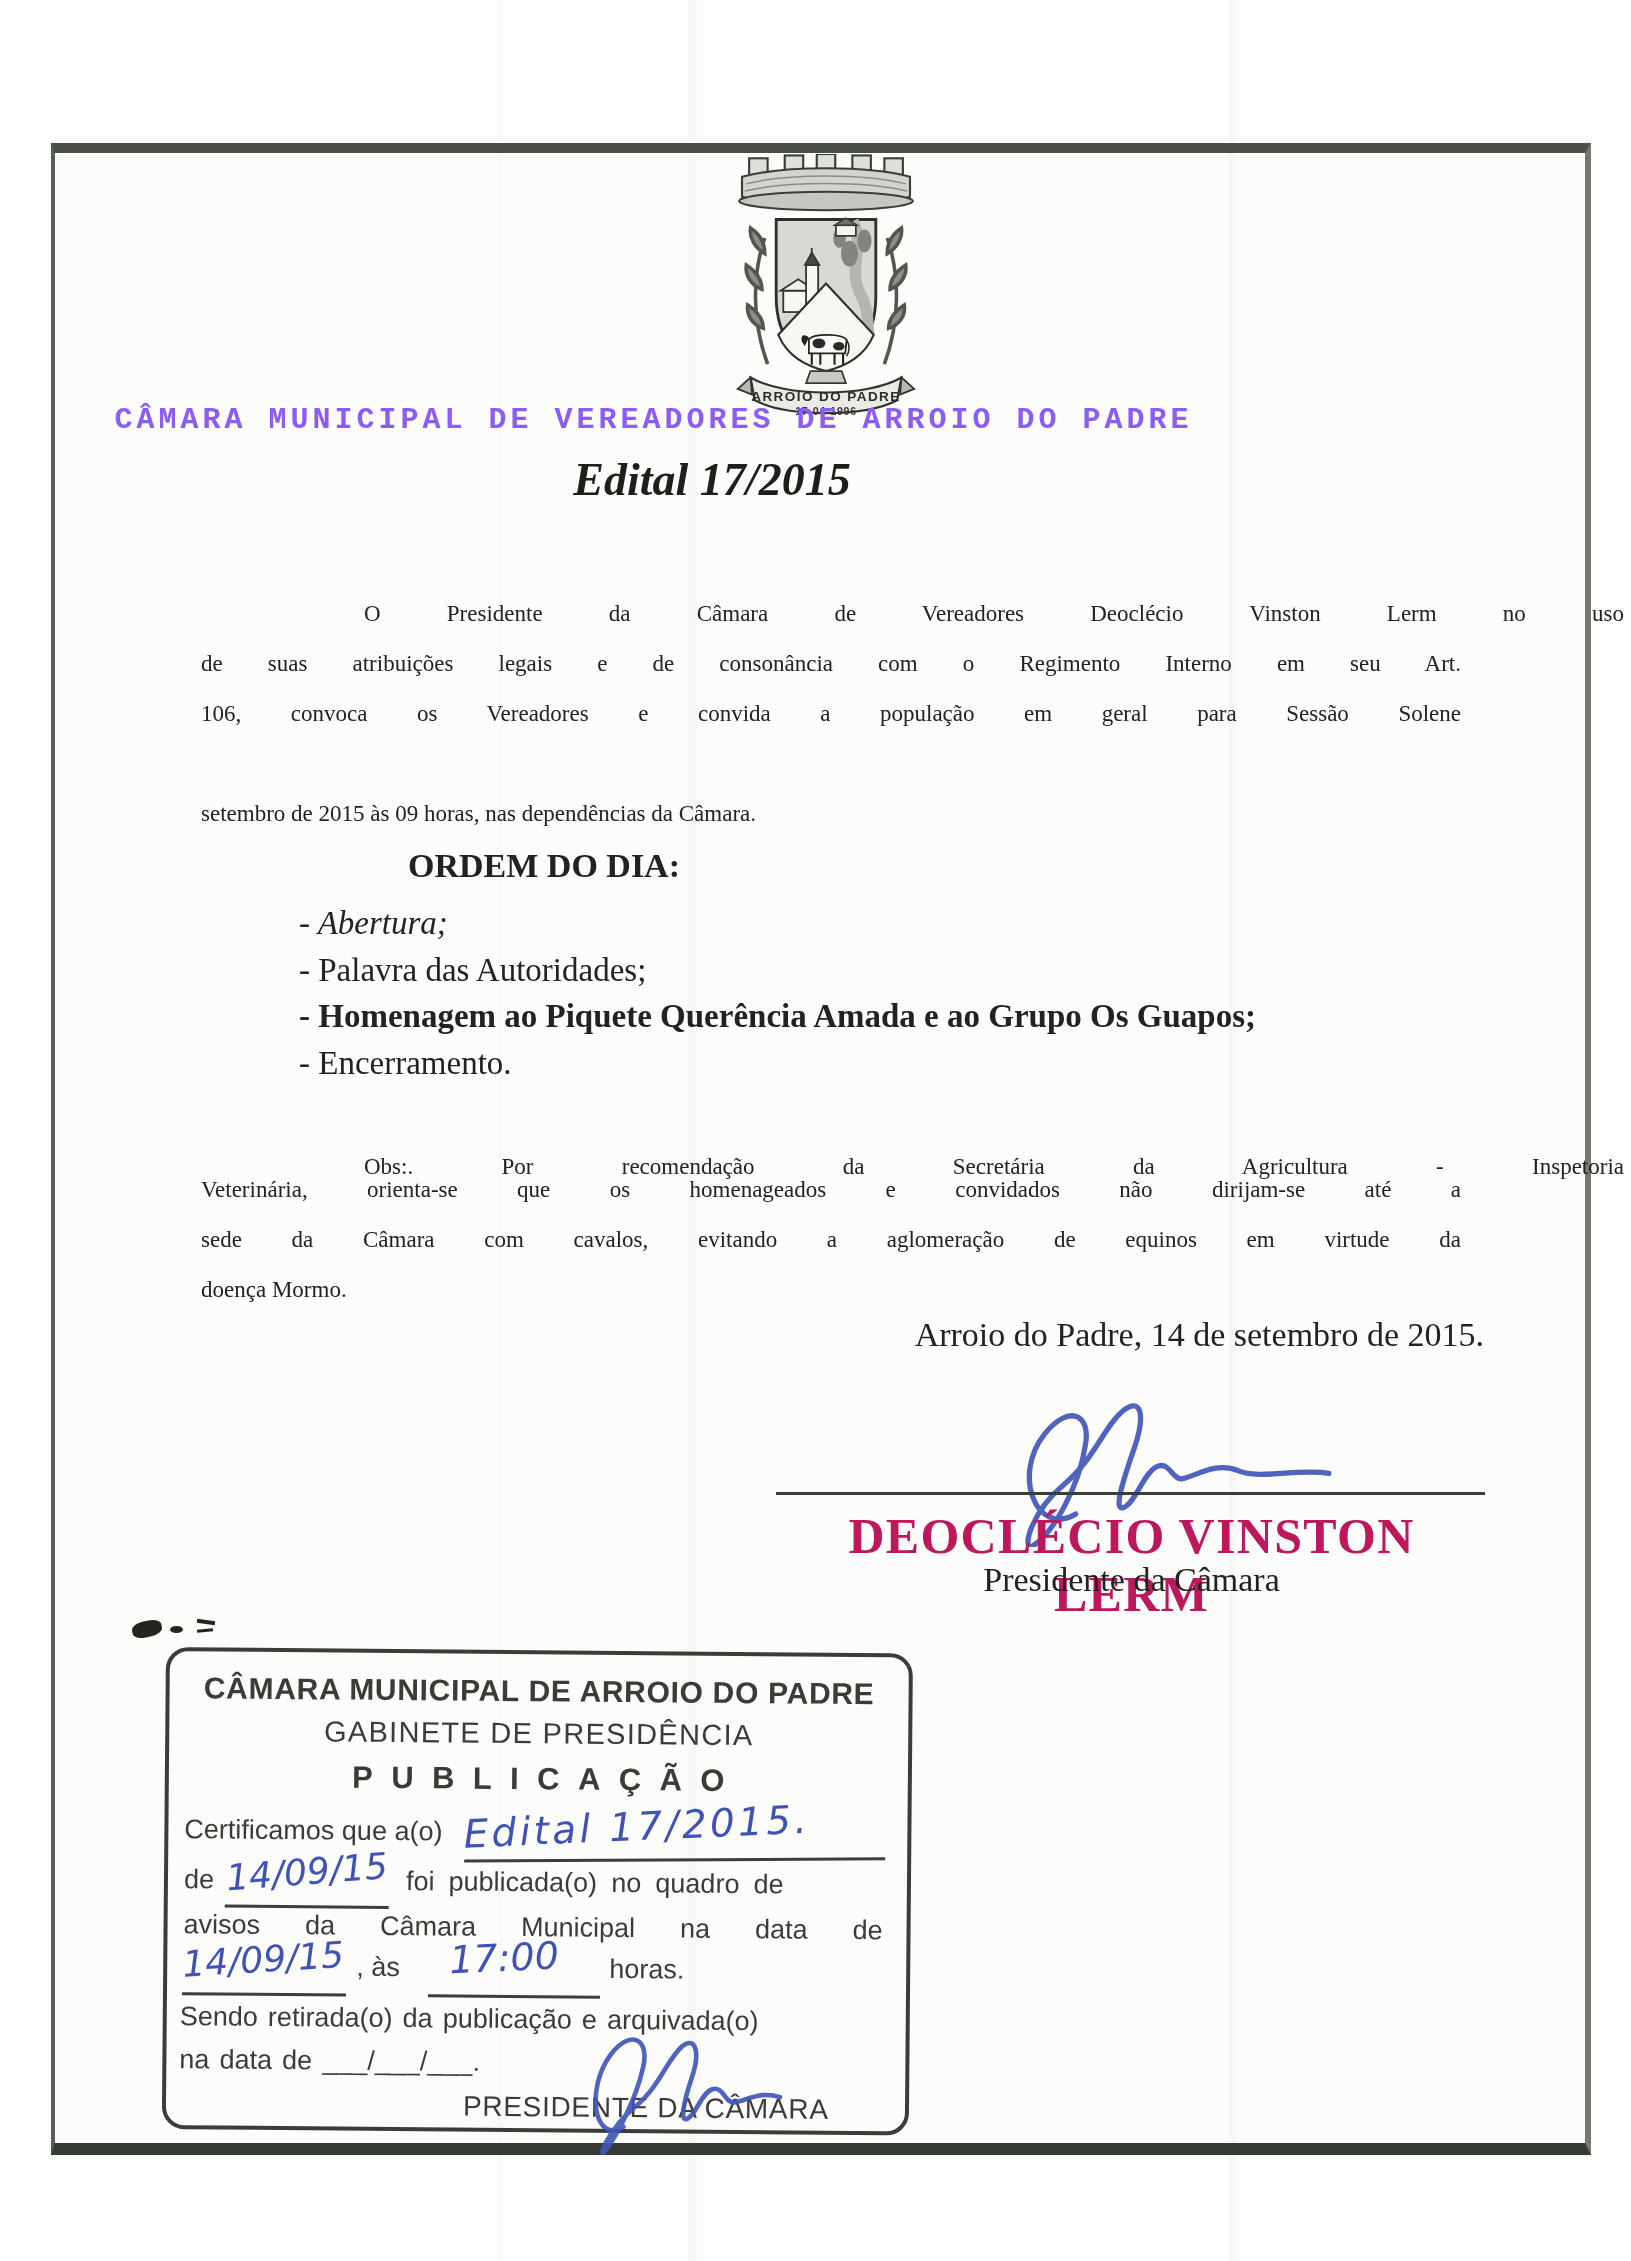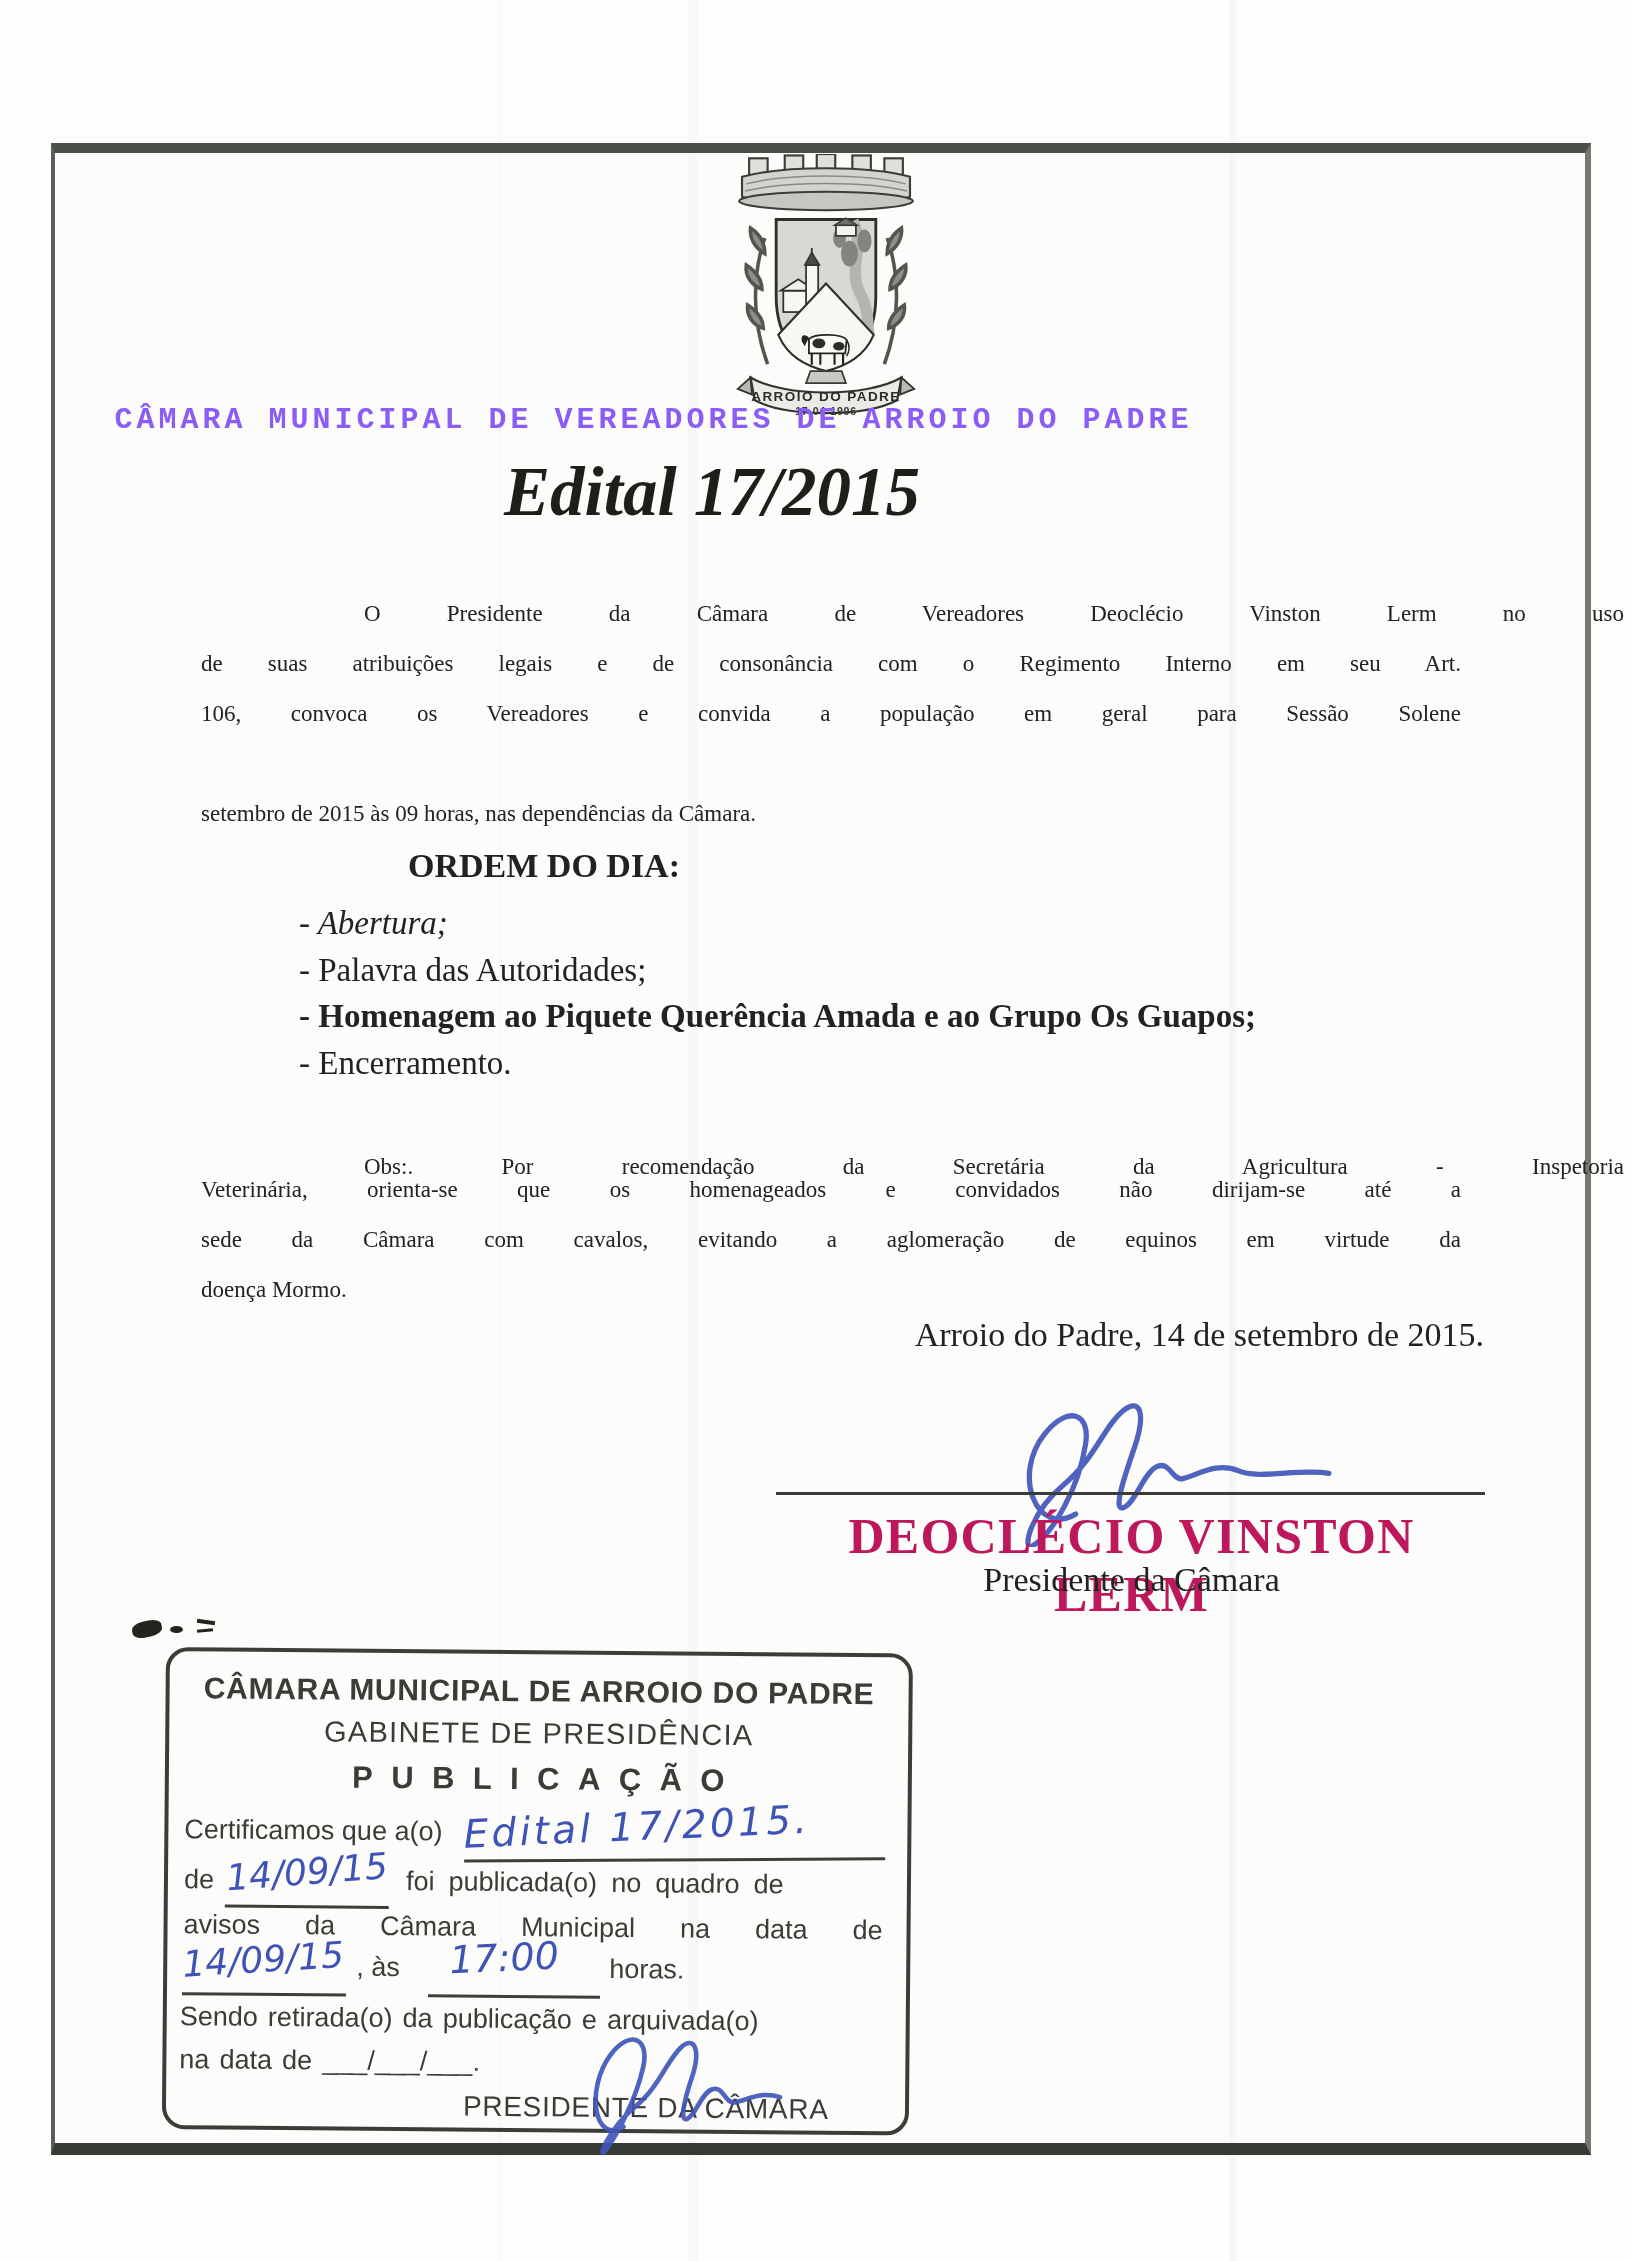--- a/index.html
+++ b/index.html
@@ -11,21 +11,21 @@
     border-top:10px solid #4a4f49;border-left:4.6px solid #5a5e58;
     border-right:6.6px solid #74786f;border-bottom:12.5px solid #363a34;
     background:#fcfcfa;}
   
   .streak{position:absolute;top:0;height:2261px;pointer-events:none;}
   
   #org-title{left:0;top:403px;width:1307px;text-align:center;
     font-family:"Liberation Mono", monospace;font-weight:bold;font-size:30px;
     letter-spacing:4px;color:#8b5cf6;white-space:nowrap;}
   #edict-title{left:0;top:453px;width:1424px;text-align:center;
-    font-weight:bold;font-style:italic;font-size:69px;color:#1c1f1a;}
+    font-weight:bold;font-style:italic;font-size:46px;color:#1c1f1a;}
   
   .jline{position:absolute;left:201px;width:1260px;font-size:23px;line-height:50px;
     text-align:justify;text-align-last:justify;white-space:normal;}
   .jline-last{text-align-last:left;}
   .indent{padding-left:163px;}
   #ordem-title{left:408px;top:847px;font-size:34px;font-weight:bold;}
   .ordem-item{position:absolute;left:299px;font-size:33px;line-height:47px;}
   #dateline{left:658px;top:1316px;width:826px;text-align:right;font-size:34px;}
   
   #sig-line{left:776px;top:1492px;width:709px;height:3.3px;background:#3a3d39;}

